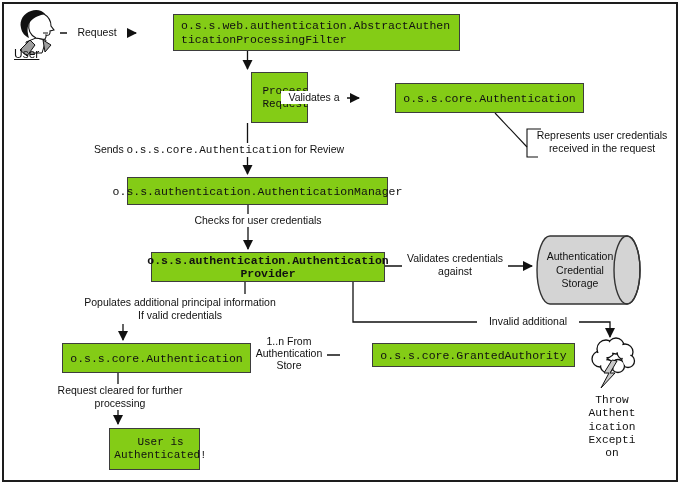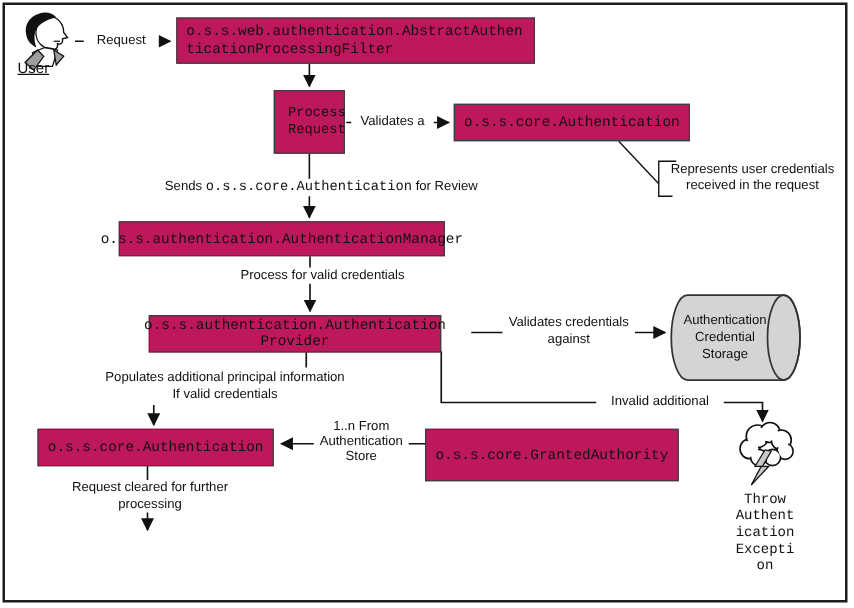--- a/index.html
+++ b/index.html
@@ -1,23 +1,23 @@
 <!DOCTYPE html>
 <html><head>
 <meta charset="utf-8">
 <style>
   html,body{margin:0;padding:0;background:#fff;}
   .stage{position:relative;width:683px;height:486px;background:#fff;overflow:hidden;
          font-family:"Liberation Sans",sans-serif;color:#111;}
   .frame{position:absolute;left:2px;top:2px;width:672px;height:476px;border:2px solid #1d1d1d;}
   .layer{position:absolute;left:0;top:0;width:683px;height:486px;}
-  .box{position:absolute;box-sizing:border-box;background:#be185d;border:1.5px solid #3d3d3d;
+  .box{position:absolute;box-sizing:border-box;background:#84cc16;border:1.5px solid #3d3d3d;
        display:flex;align-items:center;justify-content:center;text-align:center;
        font-family:"Liberation Mono","DejaVu Sans Mono",monospace;font-size:11.5px;line-height:13px;
-       white-space:pre-line;color:#111;}
+       white-space:pre-line;color:#111;margin-left:32px;}
   .box.sans{font-family:Liberation Mono, monospace;font-size:11px;line-height:13px;padding-left:12px;}
   .box.left{justify-content:flex-start;text-align:left;padding-left:7px;line-height:14px;}
   .label{position:absolute;font-family:"Liberation Sans",sans-serif;font-size:10.5px;line-height:13px;
          color:#111;text-align:center;white-space:pre-line;}
   .label.bg{background:#fff;}
   .label .code{font-family:"Liberation Mono","DejaVu Sans Mono",monospace;font-size:11px;}
   .label.mono{font-family:"Liberation Mono","DejaVu Sans Mono",monospace;font-size:11.2px;line-height:13.3px;}
 </style>
 </head>
 <body>
@@ -82,36 +82,38 @@
       <polygon points="612,360 604,373 609,373 601,388 615,373 610,373 617,361" fill="#c9c9c9" stroke="#111" stroke-width="1"></polygon>
     </g>
   </svg>
 
   <div class="box left" style="left:141px;top:14px;width:287px;height:37px;">o.s.s.web.authentication.AbstractAuthen
 ticationProcessingFilter</div>
   <div class="box sans" style="left:219px;top:72px;width:57px;height:51px;">Process
 Request</div>
   <div class="box" style="left:363px;top:83px;width:189px;height:30px;">o.s.s.core.Authentication</div>
   <div class="box" style="left:95px;top:177px;width:261px;height:28px;">o.s.s.authentication.AuthenticationManager</div>
-  <div class="box" style="left:119px;top:252px;width:234px;height:30px;">o.s.s.authentication.Authentication
+  <div class="box" style="left:119px;top:252px;width:234px;height:30px;font-weight:bold;">o.s.s.authentication.Authentication
 Provider</div>
   <div class="box" style="left:30px;top:343px;width:189px;height:30px;">o.s.s.core.Authentication</div>
-  <div class="box" style="left:340px;top:343px;width:203px;height:42px;">o.s.s.core.GrantedAuthority</div>
+  <div class="box" style="left:340px;top:343px;width:203px;height:24px;">o.s.s.core.GrantedAuthority</div>
+  <div class="box sans" style="left:77px;top:428px;width:91px;height:42px;">User is
+Authenticated!</div>
 
   <div class="label" style="left:533px;top:250px;width:94px;line-height:13.5px;">Authentication
 Credential
 Storage</div>
 
   <div class="label" style="left:14px;top:48px;width:44px;font-size:12px;text-align:left;text-decoration:underline;">User</div>
   <div class="label bg" style="left:67px;top:26px;width:60px;">Request</div>
   <div class="label bg" style="left:281px;top:91px;width:66px;">Validates a</div>
   <div class="label" style="left:533px;top:129px;width:138px;">Represents user credentials
 received in the request</div>
-  <div class="label bg" style="left:91px;top:143px;width:256px;margin-left:38px;"><span>Sends </span><span class="code">o.s.s.core.Authentication</span><span> for Review</span></div>
-  <div class="label bg" style="left:176px;top:214px;width:164px;">Process for valid credentials</div>
+  <div class="label bg" style="left:91px;top:143px;width:256px;"><span>Sends </span><span class="code">o.s.s.core.Authentication</span><span> for Review</span></div>
+  <div class="label bg" style="left:176px;top:214px;width:164px;">Checks for user credentials</div>
   <div class="label bg" style="left:402px;top:252px;width:106px;">Validates credentials
 against</div>
   <div class="label bg" style="left:477px;top:315px;width:102px;">Invalid additional</div>
   <div class="label" style="left:54px;top:296px;width:252px;text-align:center;">Populates additional principal information
 If valid credentials</div>
   <div class="label bg" style="left:240px;top:335px;width:76px;line-height:12px;margin-left:11px;">1..n From
 Authentication
 Store</div>
   <div class="label mono" style="left:576px;top:394px;width:72px;">Throw
 Authent

